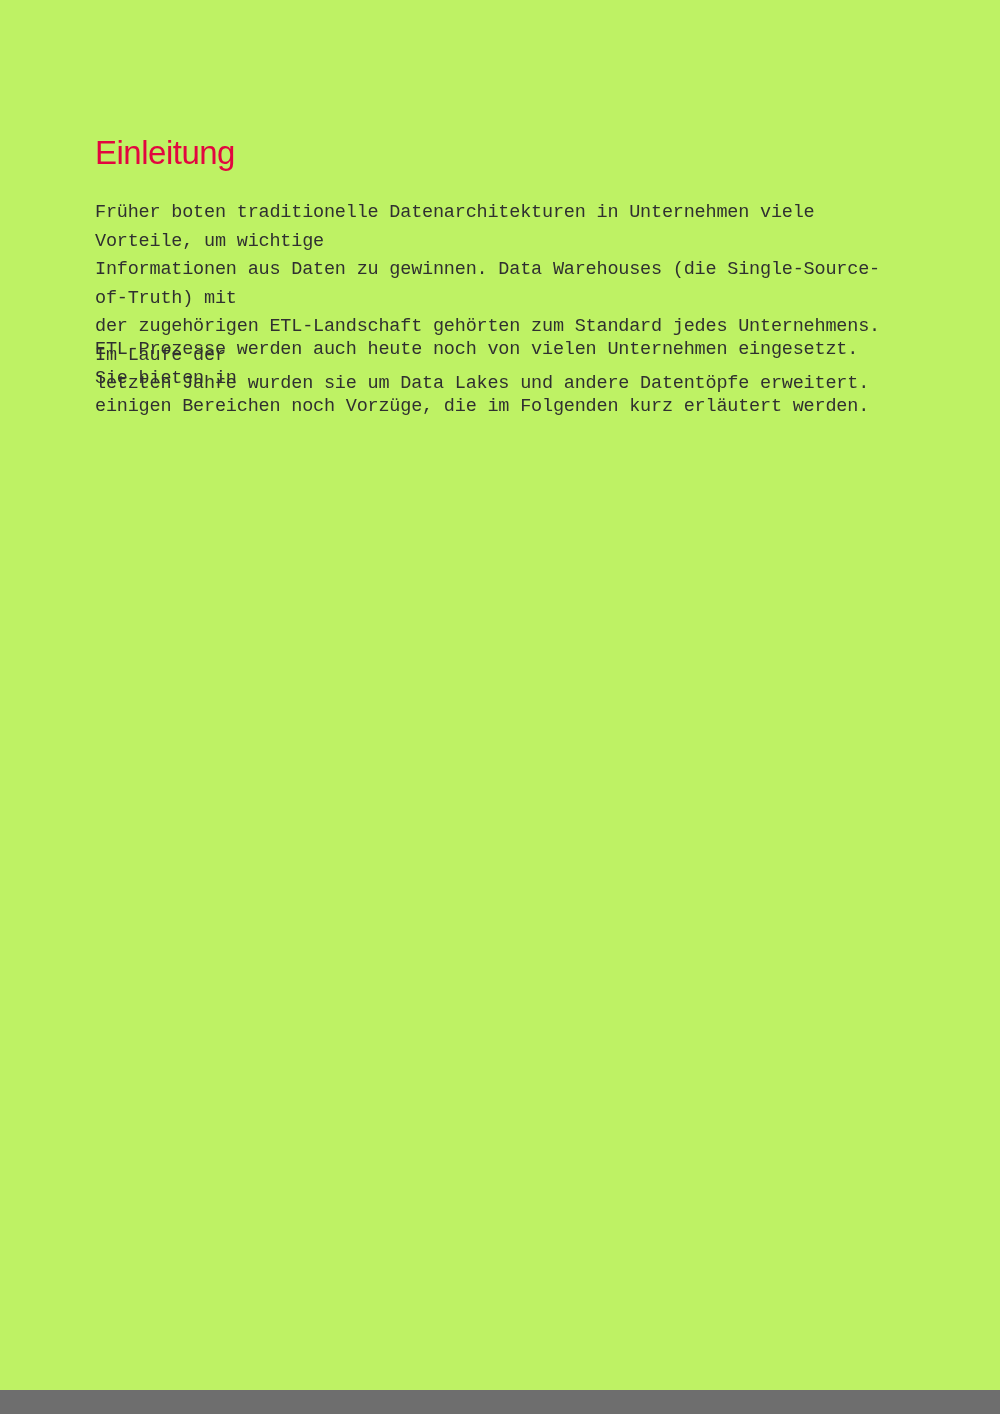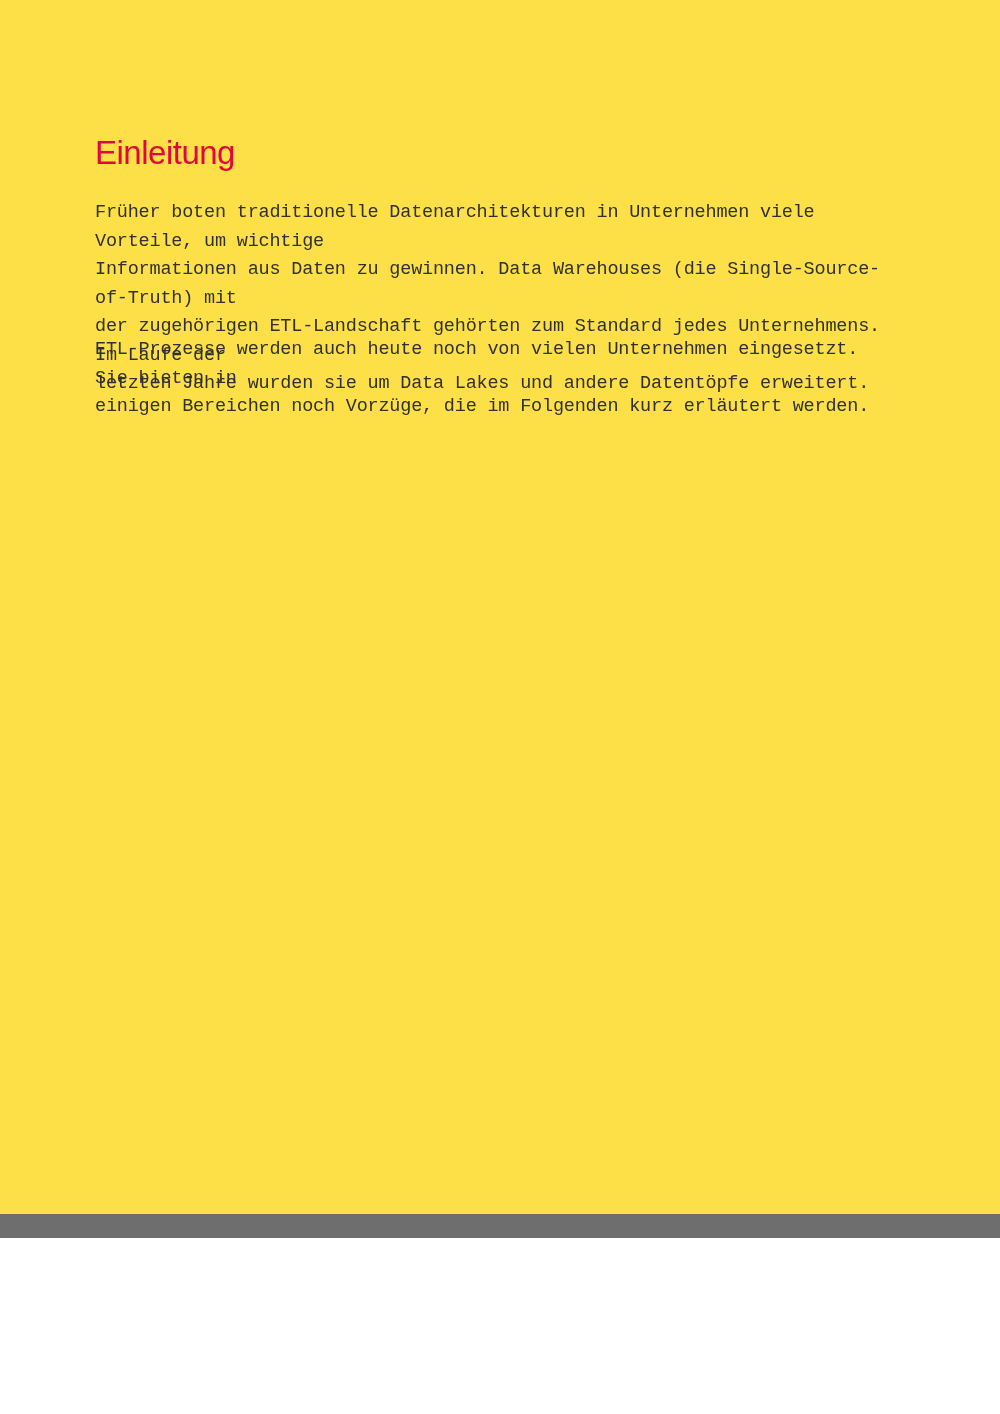--- a/index.html
+++ b/index.html
@@ -3,22 +3,22 @@
 <meta charset="utf-8">
 <style>
   html, body {
     margin: 0;
     padding: 0;
     background: #ffffff;
   }
   .page {
     position: relative;
     width: 1000px;
-    height: 1238px;
-    background: #fde047;
+    height: 1414px;
+    background: #bef264;
     overflow: hidden;
     font-family: "Liberation Sans", "DejaVu Sans", sans-serif;
   }
   .page-title {
     position: absolute;
     left: 95px;
     top: 134px;
     margin: 0;
     font-size: 33px;
     line-height: 1.15;

